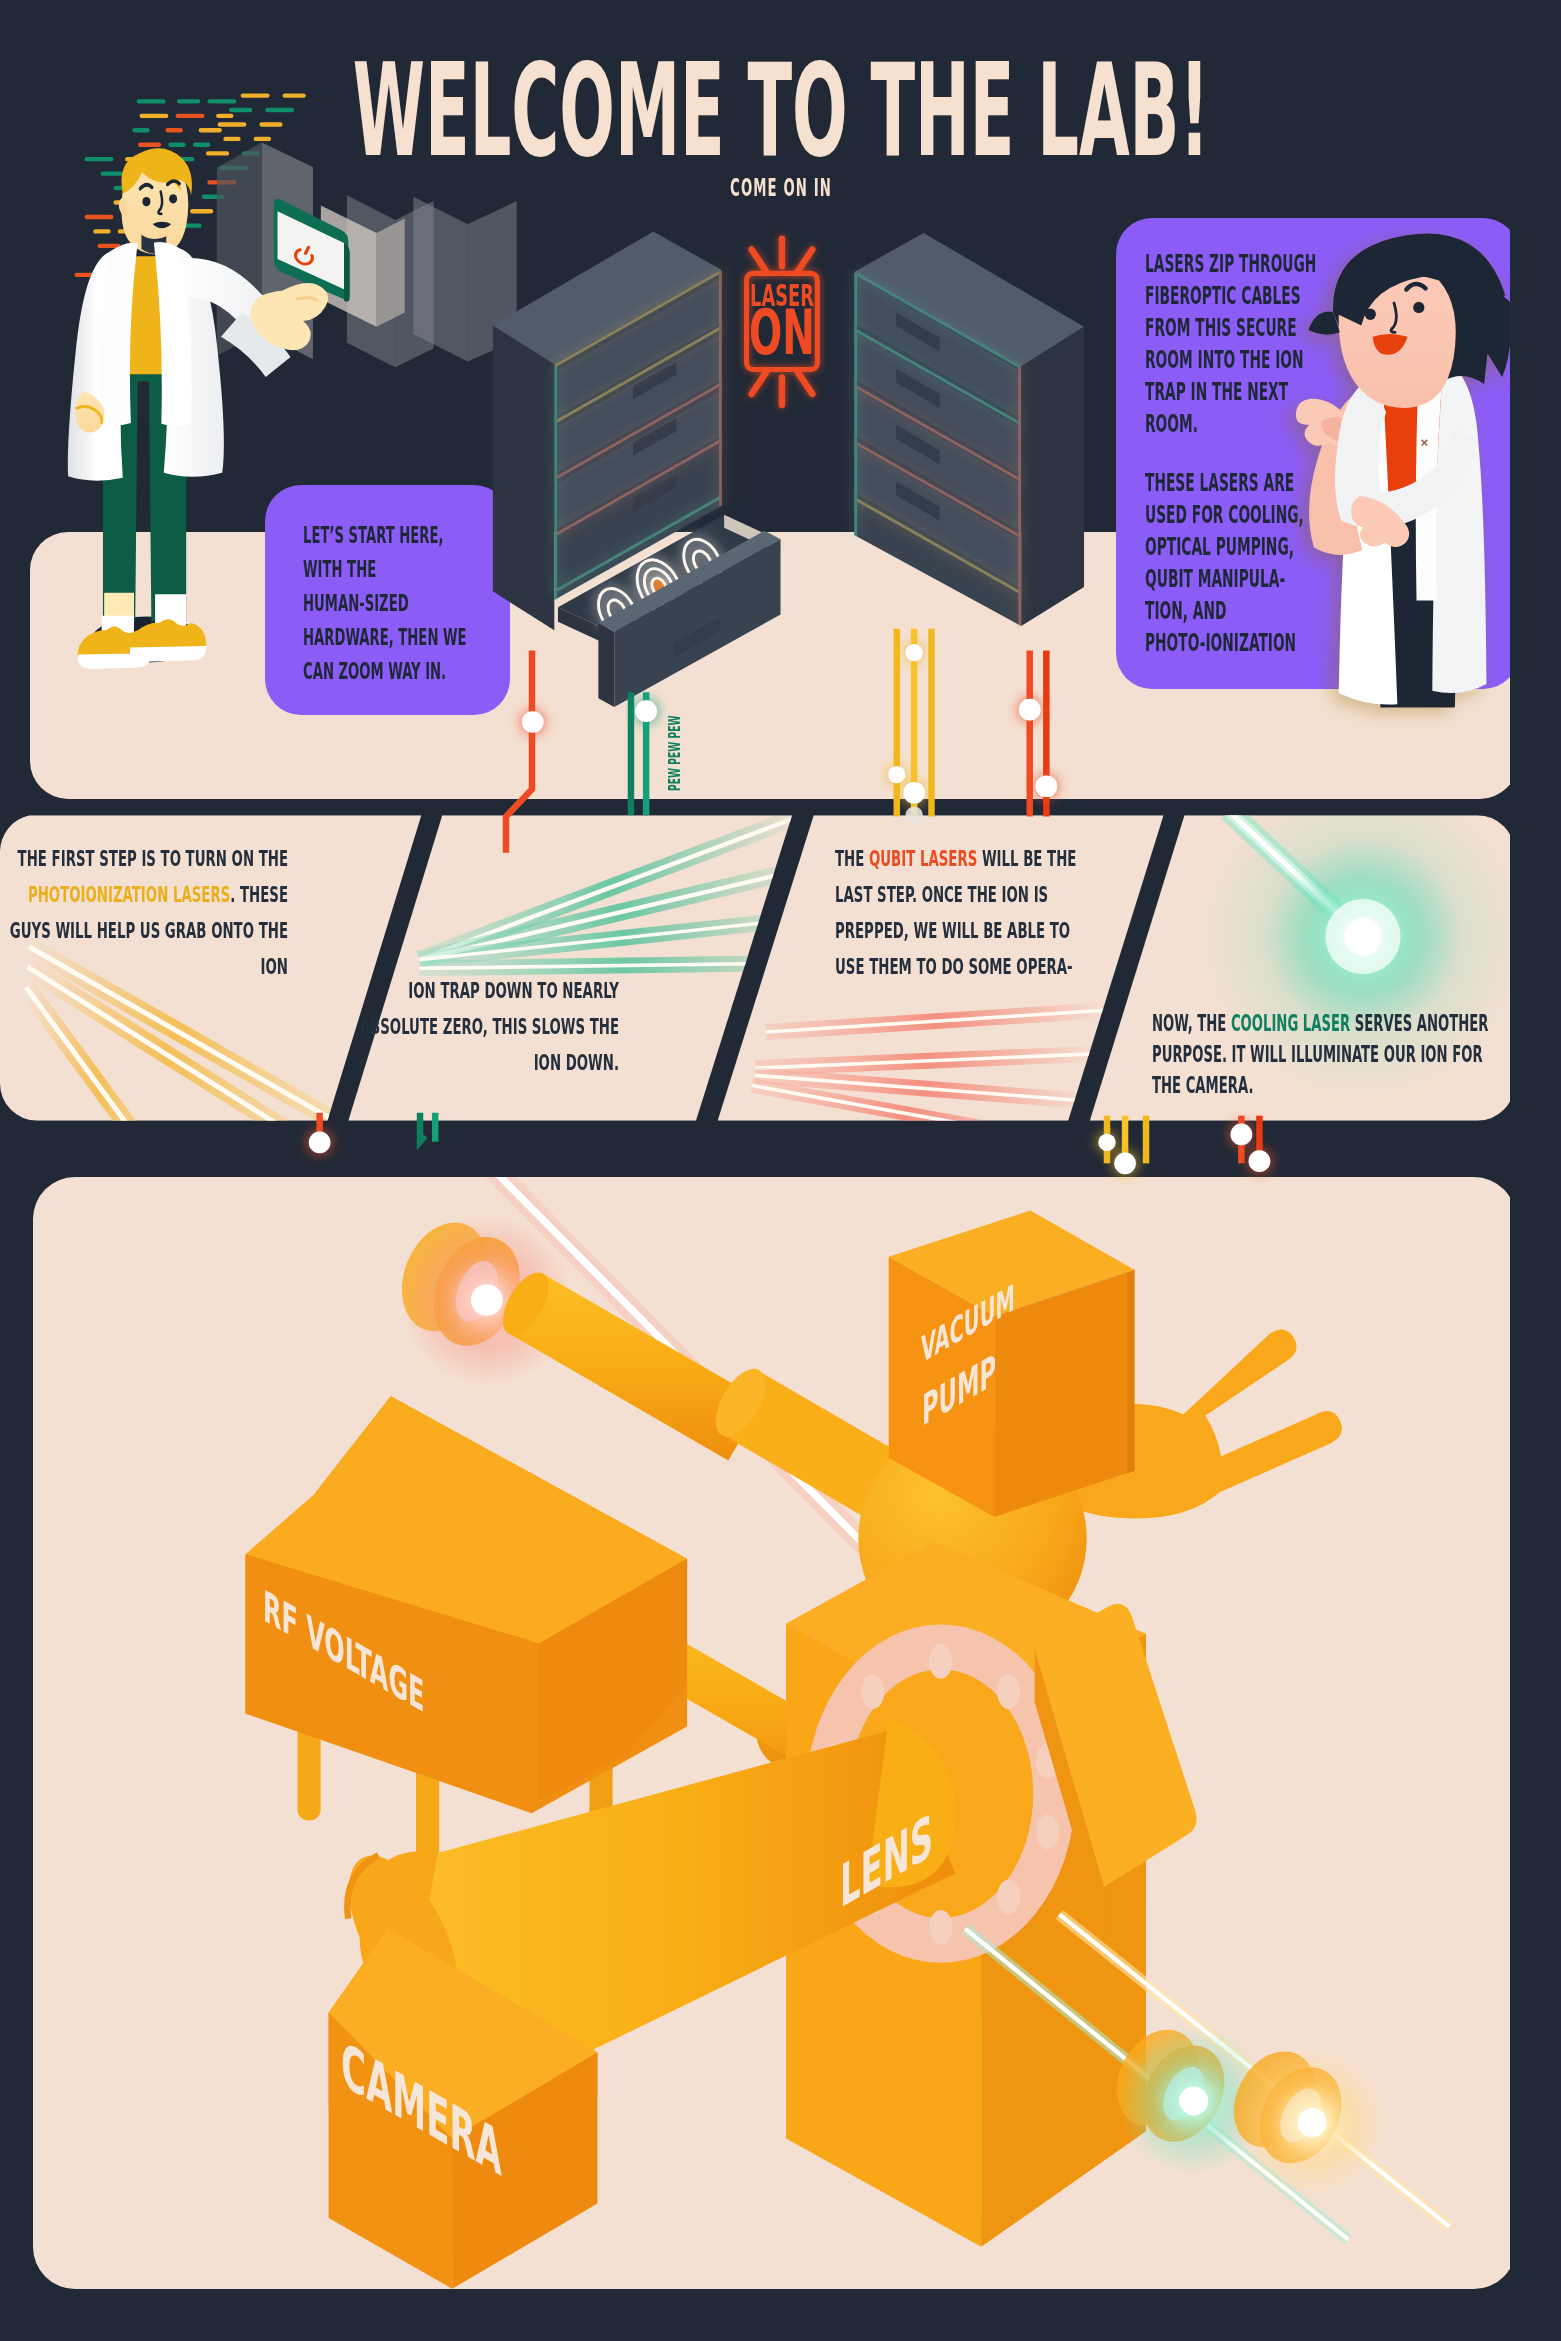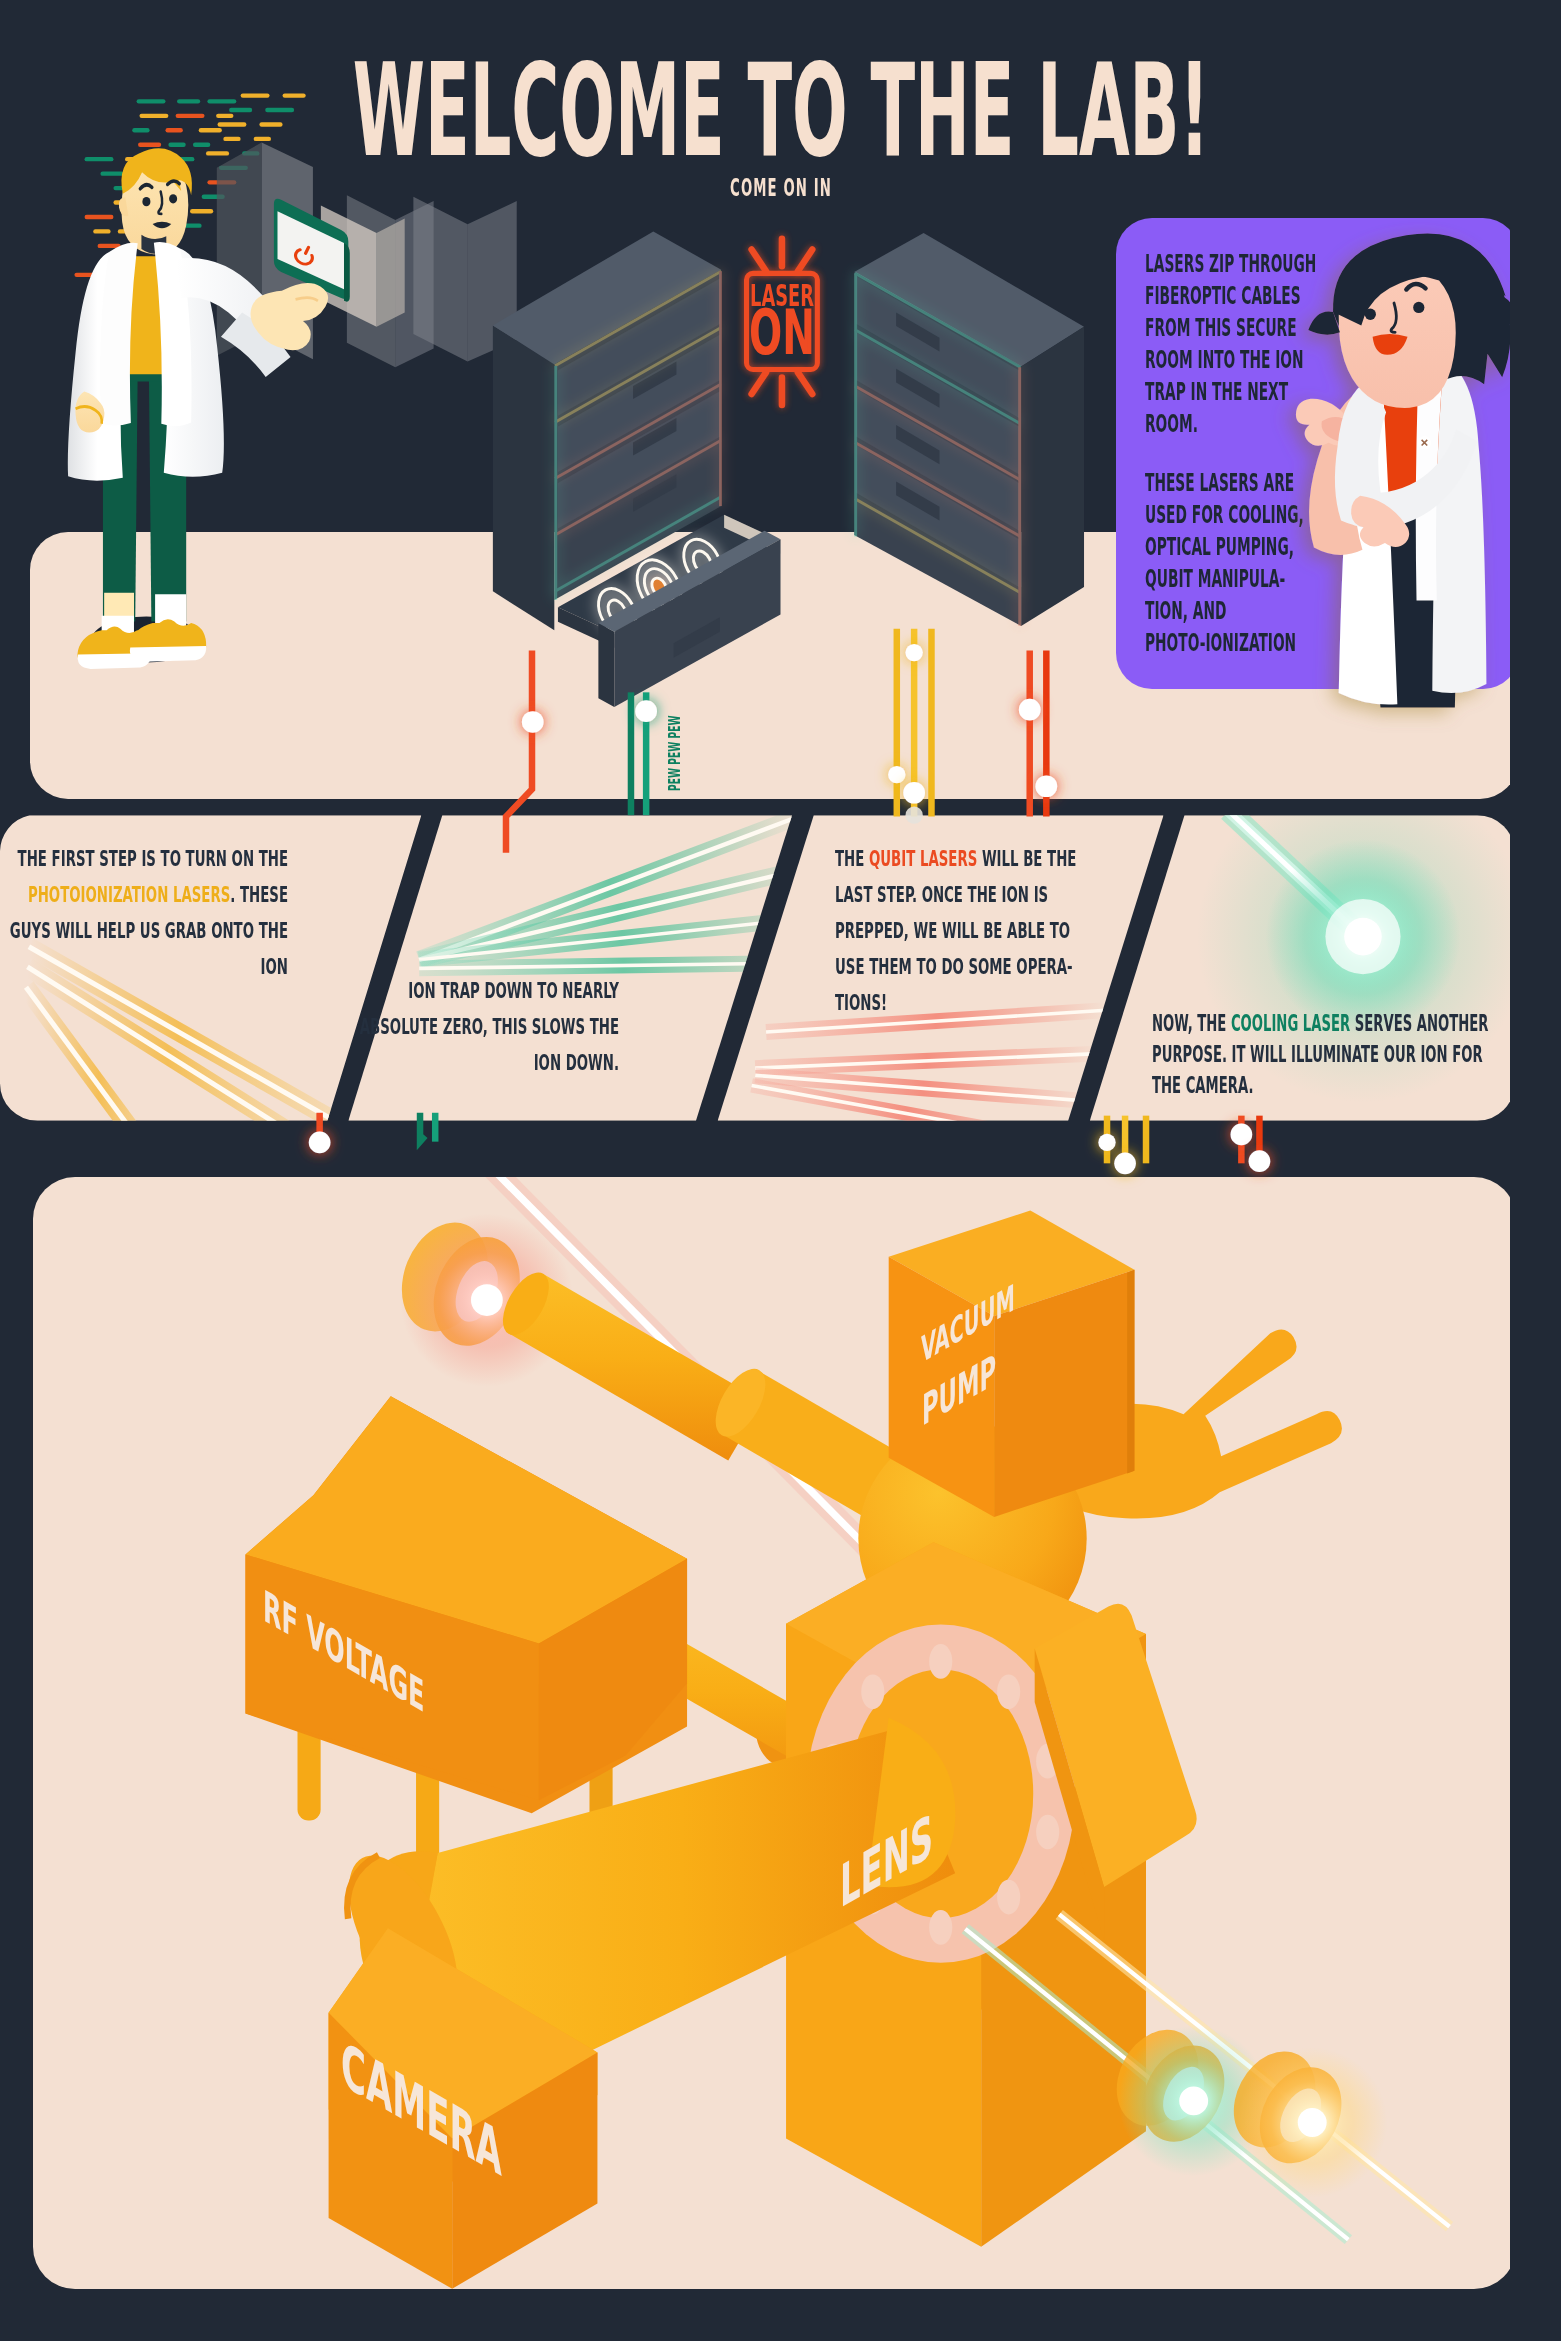--- a/index.html
+++ b/index.html
@@ -342,20 +342,29 @@
     <path d="M28,384 q17,-7 32,2 q12,7 10,19" stroke="#f0b41b" stroke-width="4" fill="none"></path>
 
     <path d="M190,176 q74,-10 134,46 q30,26 50,48 l-46,32 q-24,-30 -54,-52 q-38,-26 -76,-20 Z" fill="url(#coatG2)"></path>
     <path d="M296,250 q50,26 78,62 l-40,28 q-28,-34 -72,-56 Z" fill="#e6e9ec"></path>
 
     <path d="M360,220 q40,-18 62,-6 q20,11 8,28 q-12,18 -36,20 q18,12 10,28 q-10,15 -34,12 q-32,-5 -48,-24 q-18,-19 -10,-37 q8,-18 48,-21 Z" fill="#fde5b4"></path>
     <path d="M382,232 q24,-6 36,2" stroke="#f7cd8a" stroke-width="4" fill="none"></path>
     </g>
   </svg>
 
+  <div class="abs yellowbox" id="callout-left">
+    <div class="cotxt" id="colt">
+        <span style="font-size:23px;height:34px;line-height:34px">LET’S START HERE,</span>
+        <span style="font-size:23px;height:34px;line-height:34px">WITH THE</span>
+        <span style="font-size:23px;height:34px;line-height:34px">HUMAN-SIZED</span>
+        <span style="font-size:23px;height:34px;line-height:34px">HARDWARE, THEN WE</span>
+        <span style="font-size:23px;height:34px;line-height:34px">CAN ZOOM WAY IN.</span>
+      </div>
+  </div>
 
   <div class="abs yellowbox" id="callout-right">
     <div class="cotxt" id="cort1">
         <span style="font-size:24px;height:32px;line-height:32px">LASERS ZIP THROUGH</span>
         <span style="font-size:24px;height:32px;line-height:32px">FIBEROPTIC CABLES</span>
         <span style="font-size:24px;height:32px;line-height:32px">FROM THIS SECURE</span>
         <span style="font-size:24px;height:32px;line-height:32px">ROOM INTO THE ION</span>
         <span style="font-size:24px;height:32px;line-height:32px">TRAP IN THE NEXT</span>
         <span style="font-size:24px;height:32px;line-height:32px">ROOM.</span>
       </div>
@@ -595,23 +604,20 @@
         <span>THE <b class="hl-r">QUBIT LASERS</b> WILL BE THE</span>
       </div>
       <div>
         <span>LAST STEP. ONCE THE ION IS</span>
       </div>
       <div>
         <span>PREPPED, WE WILL BE ABLE TO</span>
       </div>
       <div>
         <span>USE THEM TO DO SOME OPERA-</span>
-      </div>
-      <div>
-        <span>TIONS!</span>
       </div>
     </div>
   <div class="stxt" id="step3" style="left:1152px;top:1008px;width:651px;">
       <div>
         <span>NOW, THE <b class="hl-g">COOLING LASER</b> SERVES ANOTHER</span>
       </div>
       <div>
         <span>PURPOSE. IT WILL ILLUMINATE OUR ION FOR</span>
       </div>
       <div>

